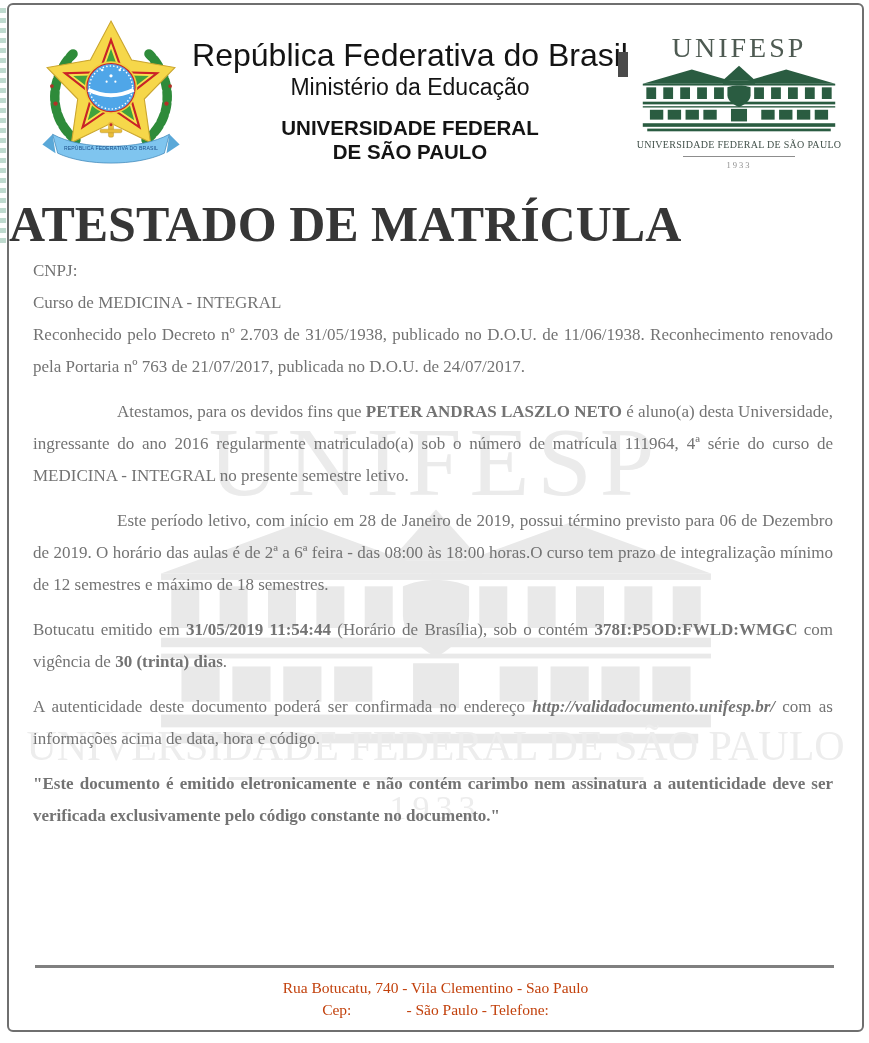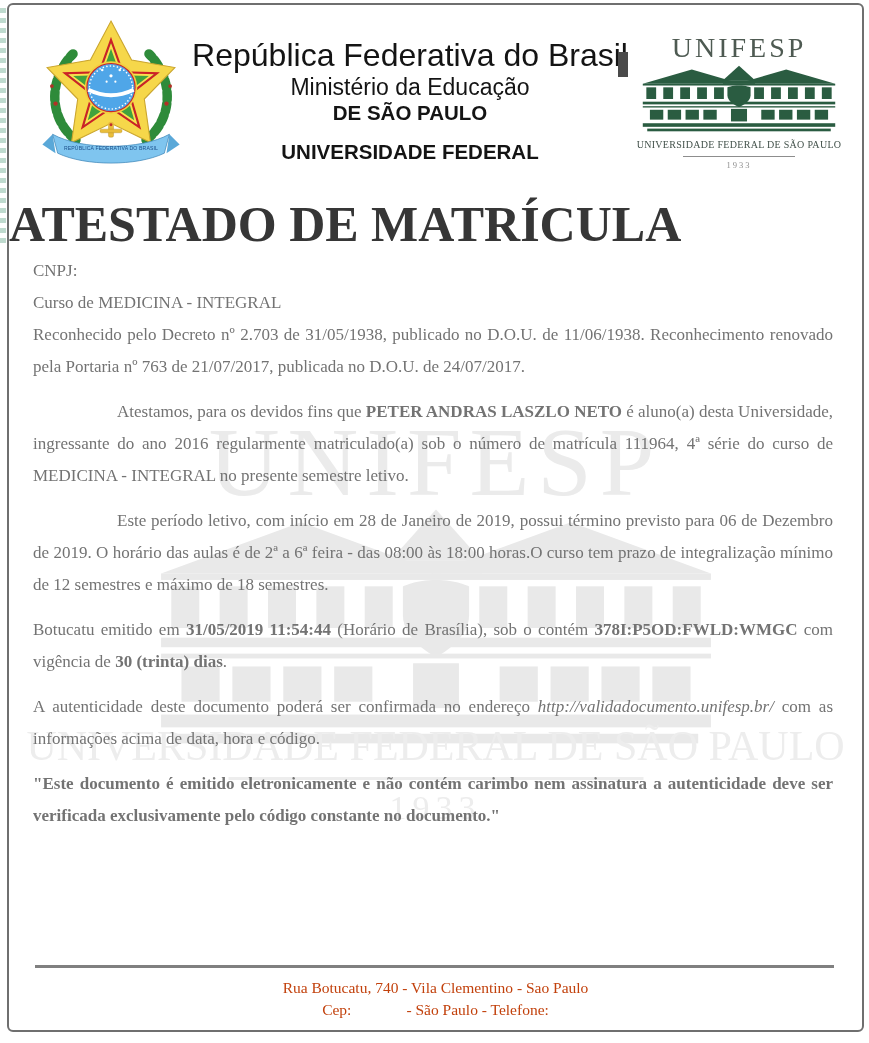--- a/index.html
+++ b/index.html
@@ -45,21 +45,21 @@
   
   .doc-title{position:absolute;top:192px;left:0;right:0;text-align:left;
     font-size:50px;font-weight:bold;color:#363636;line-height:54px;}
 
   
   .body-text{position:absolute;left:24px;top:250px;width:800px;font-size:17px;color:#737373;}
   .body-text p{margin:0;line-height:32px;text-align:justify;}
   .body-text p.mt{margin-top:13px;}
   .body-text p.ind{text-indent:84px;}
   .body-text p.bold{font-weight:bold;}
-  .url{font-style:italic;}
+  .url{font-style:italic;font-weight:bold;}
 
   
   .footer-rule{position:absolute;left:26px;top:960px;width:799px;height:3px;background:#808080;}
   .footer-text{position:absolute;left:0;right:0;top:972px;text-align:center;
     font-size:15.5px;line-height:22px;color:#c2410c;}
   .footer-line2{display:flex;justify-content:center;}
   .footer-line2 .cep{margin-right:55px;}
 </style>
 </head>
 <body>
@@ -145,22 +145,22 @@
           <circle cx="100" cy="147" r="2" fill="#c22b2b"></circle>
         <path d="M20,160 L6,174 L24,186 Z" fill="#5aa8d8"></path>
         <path d="M180,160 L194,174 L176,186 Z" fill="#5aa8d8"></path>
         <path d="M20,160 C60,182 140,182 180,160 L173,186 C135,204 65,204 27,186 Z" fill="#7fc5ef" stroke="#3e86b8" stroke-width="1"></path>
         <text x="100" y="181" font-size="7" fill="#1b4f8a" text-anchor="middle" letter-spacing="0.2" font-family="Liberation Sans, sans-serif">REPÚBLICA FEDERATIVA DO BRASIL</text>
       </svg>
 
       <div class="gov-block">
         <div class="gov-republic">República Federativa do Brasil</div>
         <div class="gov-ministry">Ministério da Educação</div>
+        <div class="gov-univ first">UNIVERSIDADE FEDERAL</div>
         <div class="gov-univ">DE SÃO PAULO</div>
-        <div class="gov-univ first">UNIVERSIDADE FEDERAL</div>
       </div>
 
       <div class="artifact-mark"></div>
 
       <div class="unifesp-logo">
         <div class="uni-wordmark">UNIFESP</div>
         <svg class="uni-bldg" viewBox="0 0 220 78" preserveAspectRatio="none">
             <use href="#bldg"></use>
           </svg>
         <div class="uni-name">UNIVERSIDADE FEDERAL DE SÃO PAULO</div>

